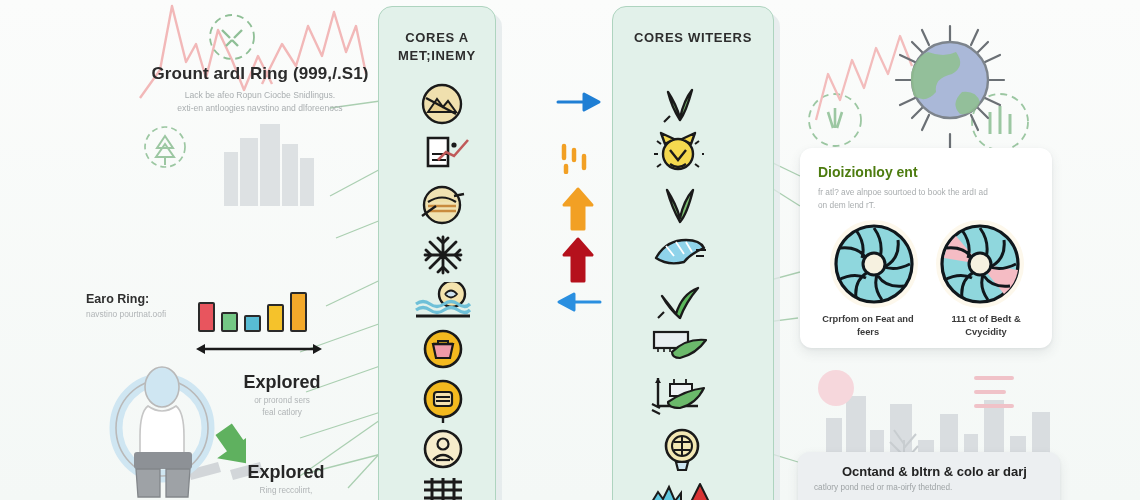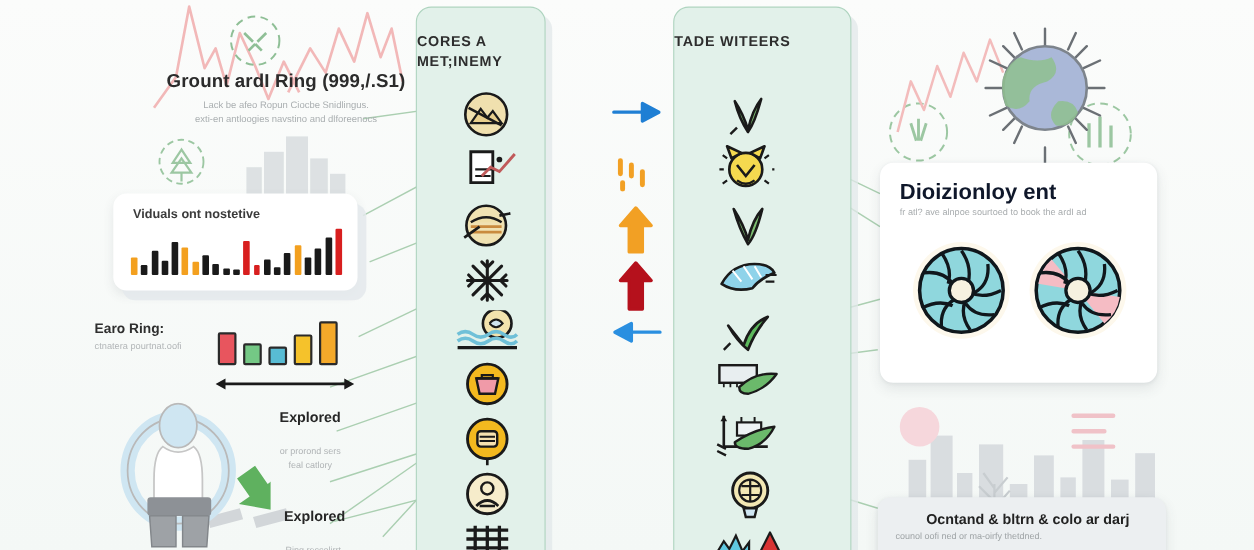--- a/index.html
+++ b/index.html
@@ -48,44 +48,44 @@
   #earo .s { font-size: 8.4px; color: #b1b5b7; margin-top: 3px; filter: blur(.55px); }
   .colbars { position: absolute; left: 112px; top: -4px; width: 128px; height: 58px; }
   .colbars i { position: absolute; bottom: 14px; border: 2.2px solid #2a2a2a; border-radius: 2px; }
   .axis-arrow { position: absolute; left: 108px; top: 50px; width: 130px; height: 14px; }
 
   
   #person { position: absolute; left: 96px; top: 366px; width: 150px; height: 134px; }
 
   
   .mini-label { position: absolute; text-align: center; }
-  .mini-label .t { font-size: 13px; font-weight: bold; color: #262626; filter: blur(.25px); }
-  .mini-label .s { font-size: 8.2px; color: #b0b4b6; line-height: 1.45; margin-top: 18px; filter: blur(.55px); }
+  .mini-label .t { font-size: 18px; font-weight: bold; color: #262626; filter: blur(.25px); }
+  .mini-label .s { font-size: 8.2px; color: #b0b4b6; line-height: 1.45; margin-top: 2px; filter: blur(.55px); }
 
   
   .green-col {
     position: absolute; top: 6px; background: #e2f1ea; border: 1.6px solid #aed4bf;
     border-radius: 14px; box-shadow: 6px 7px 0 rgba(226,232,234,.75);
   }
   #col-a { left: 378px; width: 118px; height: 520px; }
   #col-b { left: 612px; width: 162px; height: 520px; }
   .col-head {
-    position: absolute; left: 0; right: 0; top: 22px; text-align: left;
+    position: absolute; left: 0; right: 0; top: 22px; text-align: center;
     font-size: 13px; font-weight: bold; letter-spacing: .7px; color: #2d2d2d;
     line-height: 1.35; filter: blur(.25px);
   }
 
   .icon-slot { position: absolute; display: flex; align-items: center; justify-content: center; }
 
   
   .arrow-slot { position: absolute; }
 
   
   #card-dio { left: 800px; top: 148px; width: 252px; height: 200px; }
-  #card-dio .h { position: absolute; left: 18px; top: 16px; font-size: 20px; font-weight: bold; color: #0f172a; filter: blur(.25px); }
+  #card-dio .h { position: absolute; left: 18px; top: 16px; font-size: 14px; font-weight: bold; color: #4d7c0f; filter: blur(.25px); }
   #card-dio .p { position: absolute; left: 18px; top: 38px; width: 218px; font-size: 8.3px; line-height: 1.55; color: #a9adaf; filter: blur(.55px); }
   .pinwheel-wrap { position: absolute; top: 70px; left: 14px; width: 226px; height: 92px; display: flex; gap: 14px; justify-content: center; }
   .pin-cap { position: absolute; top: 165px; left: 14px; width: 226px; display: flex; gap: 14px; justify-content: center;
              font-size: 9.3px; font-weight: bold; color: #3a3a3a; text-align: center; line-height: 1.35; filter: blur(.35px); }
   .pin-cap span { width: 104px; }
 
   #card-bottom { left: 798px; top: 452px; width: 262px; height: 72px; background: #eceff1; }
   #card-bottom .h { position: absolute; left: 16px; top: 12px; font-size: 13px; font-weight: bold; color: #222; white-space: nowrap; filter: blur(.25px); margin-left: 28px; }
   #card-bottom .p { position: absolute; left: 16px; top: 31px; font-size: 8.2px; color: #9fa4a6; filter: blur(.6px); }
 </style>
@@ -183,50 +183,24 @@
   </svg>
 
   <div class="headline-block">
     <div class="headline-title">Grount ardI Ring (999,/.S1)</div>
     <div class="headline-sub">
       <div>Lack be afeo Ropun Ciocbe Snidlingus.</div>
       <div>exti-en antloogies navstino and dlforeenocs</div>
     </div>
   </div>
 
-  <div class="card shadow-strong" id="card-bars">
-    <div class="cap">Viduals ont nostetive</div>
-    <div class="minibars">
-        <i style="height: 16px; background: rgb(243, 160, 31);"></i>
-        <i style="height: 9px; background: rgb(26, 26, 26);"></i>
-        <i style="height: 22px; background: rgb(26, 26, 26);"></i>
-        <i style="height: 13px; background: rgb(26, 26, 26);"></i>
-        <i style="height: 30px; background: rgb(26, 26, 26);"></i>
-        <i style="height: 25px; background: rgb(243, 160, 31);"></i>
-        <i style="height: 12px; background: rgb(243, 160, 31);"></i>
-        <i style="height: 18px; background: rgb(26, 26, 26);"></i>
-        <i style="height: 10px; background: rgb(26, 26, 26);"></i>
-        <i style="height: 6px; background: rgb(26, 26, 26);"></i>
-        <i style="height: 5px; background: rgb(26, 26, 26);"></i>
-        <i style="height: 31px; background: rgb(216, 31, 31);"></i>
-        <i style="height: 9px; background: rgb(216, 31, 31);"></i>
-        <i style="height: 14px; background: rgb(26, 26, 26);"></i>
-        <i style="height: 7px; background: rgb(26, 26, 26);"></i>
-        <i style="height: 20px; background: rgb(26, 26, 26);"></i>
-        <i style="height: 27px; background: rgb(243, 160, 31);"></i>
-        <i style="height: 16px; background: rgb(26, 26, 26);"></i>
-        <i style="height: 24px; background: rgb(26, 26, 26);"></i>
-        <i style="height: 34px; background: rgb(26, 26, 26);"></i>
-        <i style="height: 42px; background: rgb(216, 31, 31);"></i>
-      </div>
-  </div>
 
   <div id="earo">
     <div class="t">Earo Ring:</div>
-    <div class="s">ctnatera pourtnat.oofi</div>
+    <div class="s">navstino pourtnat.oofi</div>
     <div class="colbars">
         <i style="height: 30px; width: 17px; left: 0px; background: rgb(232, 85, 94);"></i>
         <i style="height: 20px; width: 17px; left: 23px; background: rgb(116, 200, 133);"></i>
         <i style="height: 17px; width: 17px; left: 46px; background: rgb(88, 188, 212);"></i>
         <i style="height: 28px; width: 17px; left: 69px; background: rgb(245, 194, 43);"></i>
         <i style="height: 40px; width: 17px; left: 92px; background: rgb(244, 169, 42);"></i>
       </div>
     <svg class="axis-arrow" viewBox="0 0 130 14">
       <path d="M6 7 H124" stroke="#1a1a1a" stroke-width="2.6"></path>
       <path d="M2 7 l9 -5 v10 z M128 7 l-9 -5 v10 z" fill="#1a1a1a"></path>
@@ -360,21 +334,21 @@
     </svg>
   </div>
   <div class="arrow-slot" style="left:556px;top:288px;width:46px;height:28px;">
     <svg viewBox="0 0 46 28" width="46" height="28">
       <path d="M44 14 h-26 v-8 l-15 8 l15 8 v-8 z" fill="#2a8fe0" stroke="#2a8fe0" stroke-width="3" stroke-linejoin="round"></path>
     </svg>
   </div>
 
   <div class="green-col" id="col-b">
     <div class="col-head">
-      <div>TADE WITEERS</div>
+      <div>CORES WITEERS</div>
     </div>
   </div>
 
   <div class="icon-slot" style="left:656px;top:82px;width:48px;height:48px;">
     <svg viewBox="0 0 48 48" width="48" height="48">
       <path d="M12 10 q8 12 12 26 q4 -18 12 -28 q-6 22 -12 30 q-8 -12 -12 -28 z" fill="#7dbf72" stroke="#1a1a1a" stroke-width="2.4" stroke-linejoin="round"></path>
       <path d="M14 34 l-6 6" stroke="#1a1a1a" stroke-width="2.2"></path>
     </svg>
   </div>
   <div class="icon-slot" style="left:652px;top:130px;width:52px;height:48px;">
@@ -437,20 +411,21 @@
     <svg viewBox="0 0 62 30" width="62" height="30">
       <path d="M2 24 l6 -10 l5 7 l6 -12 l6 14 l6 -8 v13 h-29 z" fill="#5fc8e0" stroke="#1a1a1a" stroke-width="2"></path>
       <path d="M40 26 l10 -20 l10 20 z" fill="#d83434" stroke="#1a1a1a" stroke-width="2" stroke-linejoin="round"></path>
     </svg>
   </div>
 
   <div class="card" id="card-dio">
     <div class="h">Dioizionloy ent</div>
     <div class="p">
       <div>fr atl? ave alnpoe sourtoed to book the ardI ad</div>
+      <div>on dem lend rT.</div>
     </div>
     <div class="pinwheel-wrap">
       <svg width="92" height="92" viewBox="0 0 92 92">
         <circle cx="46" cy="46" r="44" fill="#fdf8ec"></circle>
         <circle cx="46" cy="46" r="38" fill="#8fd7dd" stroke="#10171c" stroke-width="3.2"></circle>
         <g stroke="#10171c" stroke-width="3" fill="none">
           <path d="M46 10 q10 14 6 30 M70 22 q2 18 -12 26 M82 46 q-16 8 -28 2 M76 68 q-18 2 -26 -10
                    M54 82 q-10 -14 -4 -28 M28 80 q-2 -18 12 -26 M10 62 q16 -8 28 -2 M12 30 q18 -2 26 10
                    M28 12 q10 14 6 28"></path>
         </g>
@@ -462,20 +437,24 @@
         <path d="M46 46 L10 40 A38 38 0 0 1 22 18 Z" fill="#f5bcc4"></path>
         <path d="M46 46 L70 76 A38 38 0 0 0 84 52 Z" fill="#f5bcc4"></path>
         <g stroke="#10171c" stroke-width="3" fill="none">
           <path d="M46 10 q10 14 6 30 M70 22 q2 18 -12 26 M82 46 q-16 8 -28 2 M76 68 q-18 2 -26 -10
                    M54 82 q-10 -14 -4 -28 M28 80 q-2 -18 12 -26 M10 62 q16 -8 28 -2 M12 30 q18 -2 26 10
                    M28 12 q10 14 6 28"></path>
         </g>
         <circle cx="46" cy="46" r="11" fill="#f6f1e0" stroke="#10171c" stroke-width="3"></circle>
       </svg>
     </div>
+    <div class="pin-cap">
+      <span>Crprfom on Feat and feers</span>
+      <span>111 ct of Bedt &amp; Cvycidity</span>
+    </div>
   </div>
 
   <div class="card" id="card-bottom">
     <div class="h">Ocntand &amp; bltrn &amp; colo ar darj</div>
-    <div class="p">counol oofi ned or ma-oirfy thetdned.</div>
+    <div class="p">catlory pond ned or ma-oirfy thetdned.</div>
   </div>
 
 </div>
 
 </body></html>

